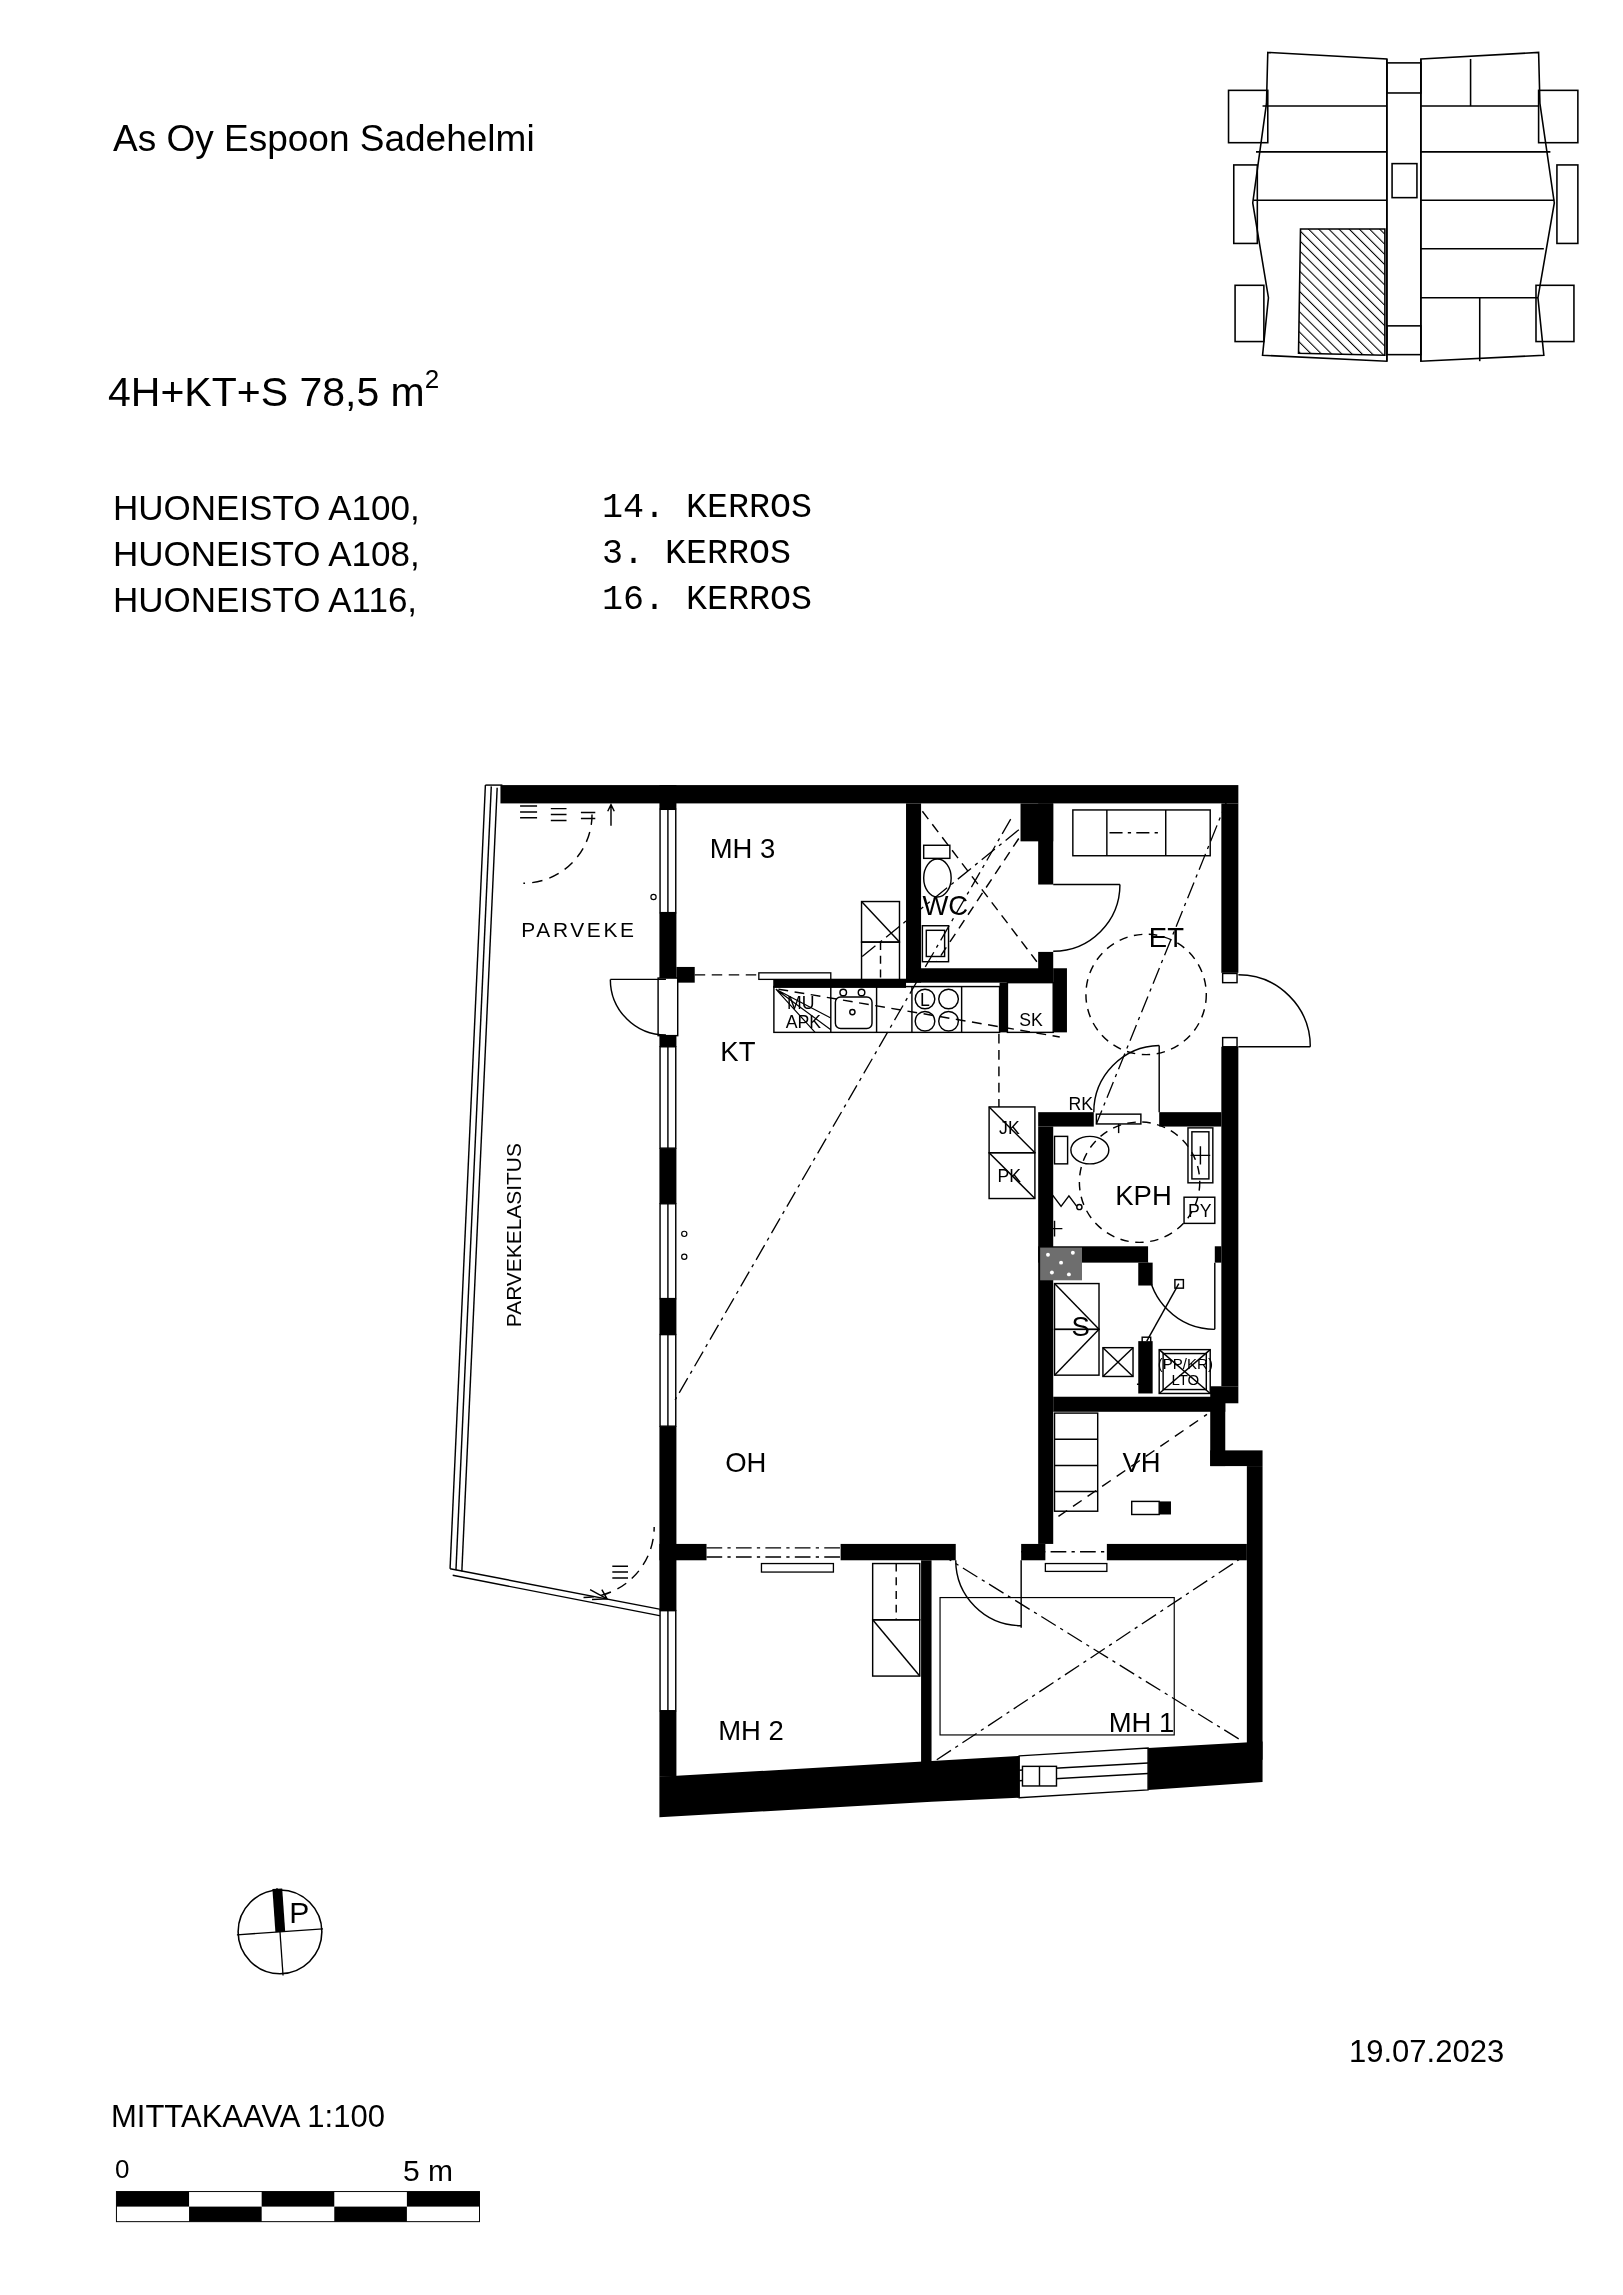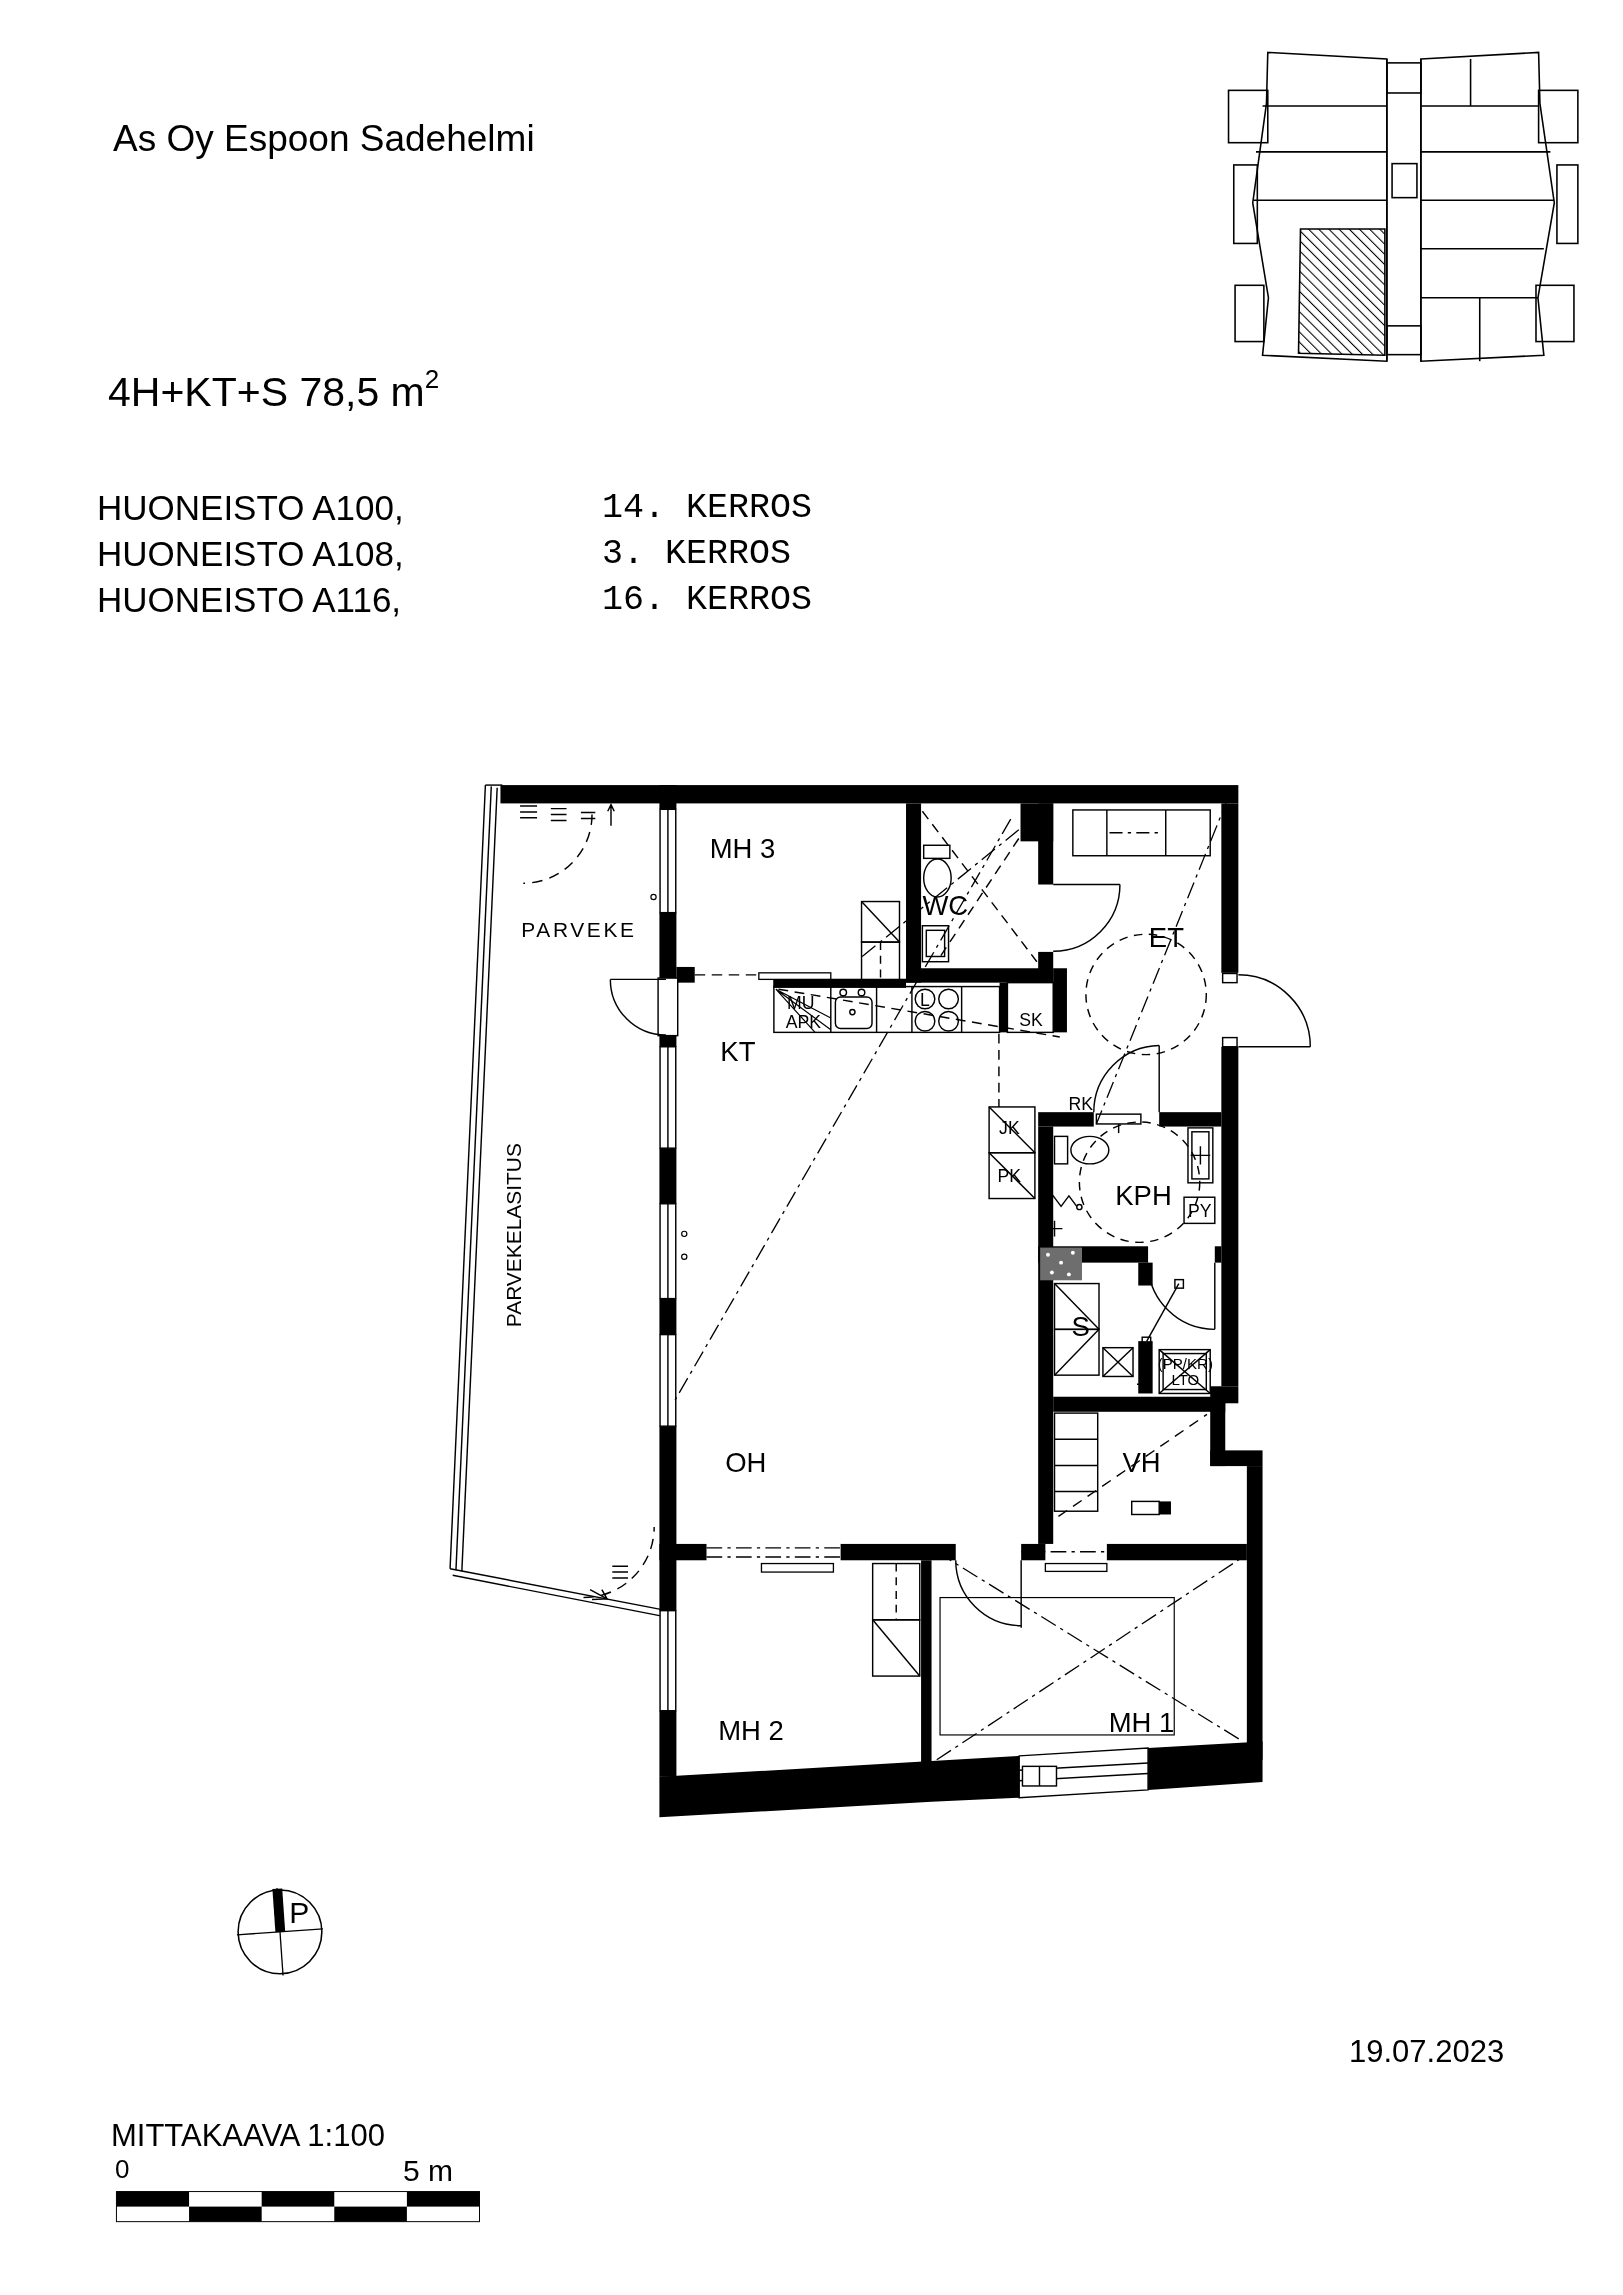--- a/index.html
+++ b/index.html
@@ -3,24 +3,24 @@
 <meta charset="utf-8">
 <style>
   html,body{margin:0;padding:0;background:#fff;}
   .page{position:relative;width:1623px;height:2295px;background:#ffffff;overflow:hidden;
         font-family:"Liberation Sans", sans-serif;color:#000;}
   .abs{position:absolute;white-space:nowrap;}
   .title{left:113px;top:118px;font-size:37px;}
   .apttype{left:108px;top:364px;font-size:41px;}
   .apttype sup{font-size:26px;vertical-align:18.3px;}
   .unitrow{font-size:35px;}
-  .u-name{position:absolute;left:97px;}
+  .u-name{position:absolute;left:113px;}
   .u-floor{position:absolute;left:602px;font-family:Liberation Mono, monospace;}
   .date{left:1349px;top:2034px;font-size:31px;}
-  .scalelabel{left:111px;top:2099px;font-size:31px;margin-top:19px;}
+  .scalelabel{left:111px;top:2099px;font-size:31px;}
   .scalezero{left:115px;top:2154px;font-size:26px;}
   .scalefive{left:403px;top:2154px;font-size:30px;}
   svg{position:absolute;left:0;top:0;}
   svg text{font-family:"Liberation Sans", sans-serif;fill:#000;}
   .rl{font-size:42px;}
   .sl{font-size:27px;}
   .ml{font-size:32px;}
 </style>
 </head>
 <body>

